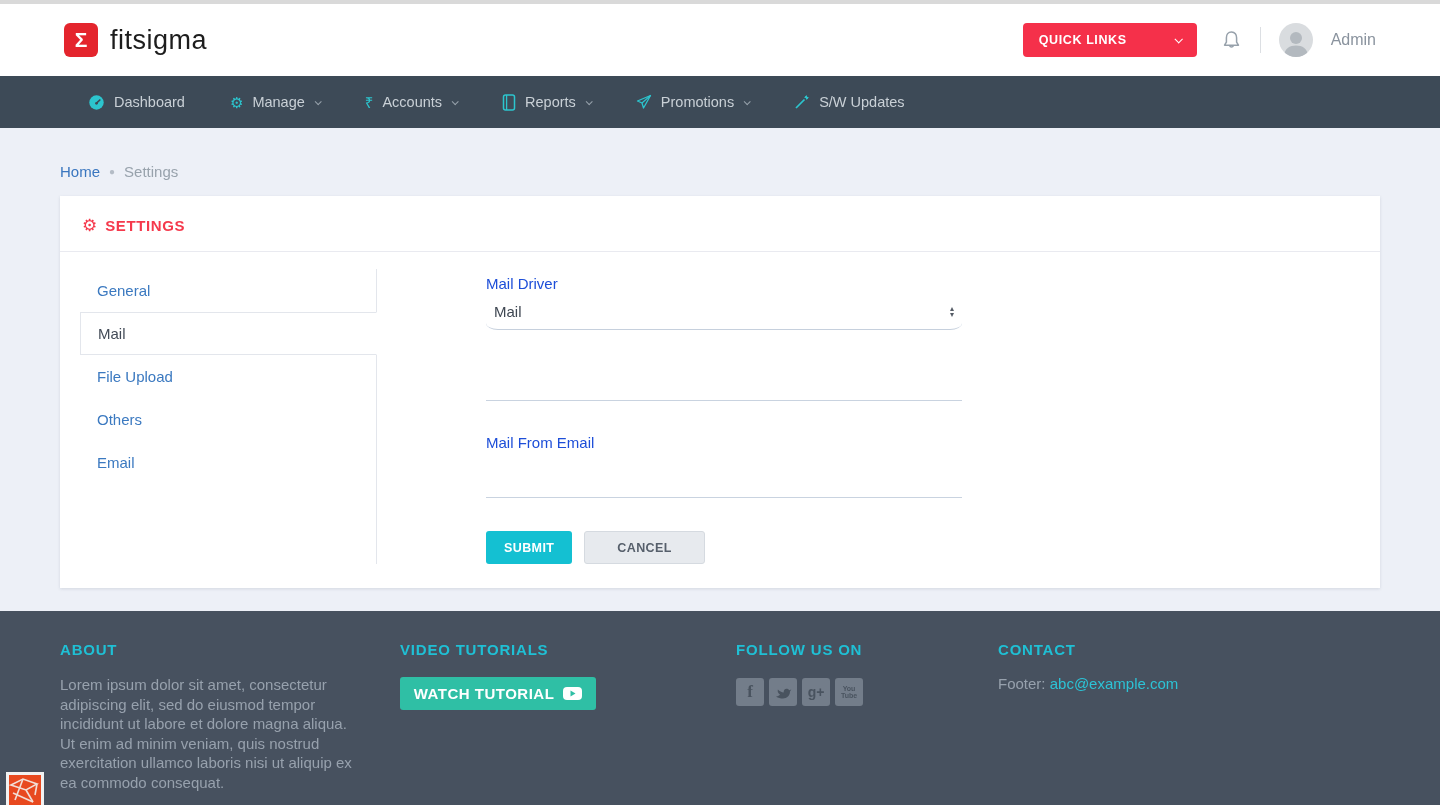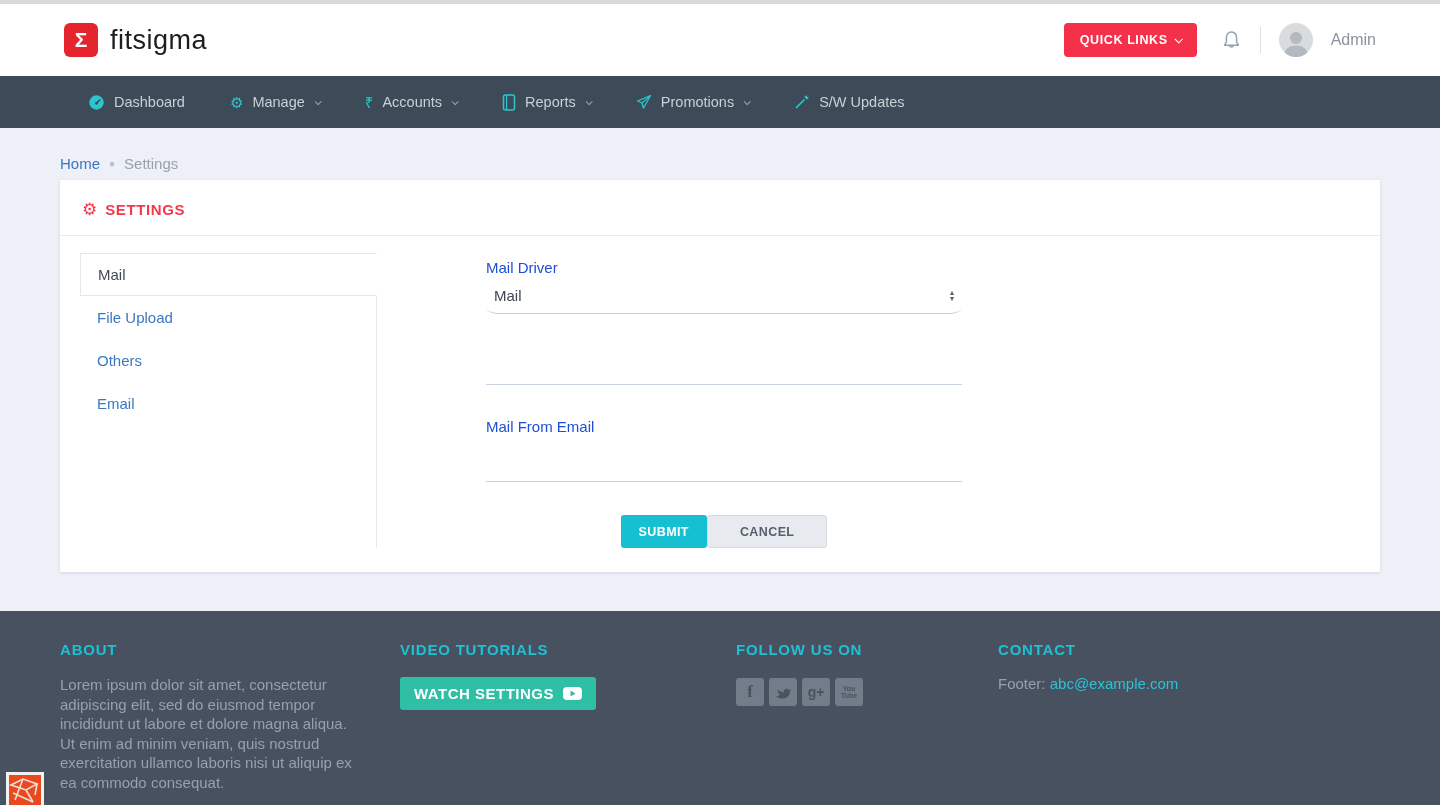--- a/index.html
+++ b/index.html
@@ -11,37 +11,37 @@
 
   
   .header { height:72px; background:#ffffff; display:flex; align-items:center; padding:0 64px; }
   .logo { display:flex; align-items:center; gap:12px; }
   .logo-box { width:34px; height:34px; background:#e4252d; border-radius:6px; color:#fff;
               display:flex; align-items:center; justify-content:center; font-size:21px; font-weight:bold; }
   .logo-text { font-size:27px; color:#1d1d1d; letter-spacing:.5px; font-weight:500; }
   .header-right { margin-left:auto; display:flex; align-items:center; gap:18px; }
   .quick-links-btn { background:#f5304a; color:#fff; border:none; border-radius:4px; height:34px;
                      padding:0 16px; font-size:12.5px; font-weight:bold; letter-spacing:.6px;
-                     display:flex; align-items:center; cursor:pointer; font-family:inherit; }
+                     display:flex; align-items:center; cursor:pointer; font-family:inherit;gap:41px; }
   .chev { display:inline-block; width:6px; height:6px; border-right:1.6px solid currentColor;
           border-bottom:1.6px solid currentColor; transform:rotate(45deg) translateY(-1px); margin-left:7px; }
   .bell-wrap { margin-left:6px; display:flex; align-items:center; }
   .header-divider { width:1px; height:26px; background:#dcdfe3; }
   .avatar { width:34px; height:34px; border-radius:50%; background:#d9dcdf; overflow:hidden;
             display:flex; align-items:flex-end; justify-content:center; }
   .admin-name { font-size:16px; color:#8a939e; }
 
   
   .navbar { height:52px; background:#3d4a57; display:flex; align-items:center; padding-left:88px; gap:45px; }
   .nav-item { display:flex; align-items:center; gap:9px; color:#c9d0d6; font-size:14.5px; cursor:pointer; }
   .nav-item .nav-ico { color:#2cc5ce; display:flex; align-items:center; font-size:15px; line-height:1; }
   .nav-item .chev { color:#97a1ab; width:5px; height:5px; margin-left:1px; }
 
   
-  .breadcrumb { padding:18px 0 0 60px; height:52px; display:flex; align-items:center; gap:9px; }
+  .breadcrumb { padding:18px 0 0 60px; height:68px; display:flex; align-items:center; gap:9px; }
   .crumb-home { color:#3a76bf; font-size:15px; text-decoration:none; cursor:pointer; }
   .crumb-dot { color:#b4bcc6; font-size:10px; }
   .crumb-current { color:#98a2ac; font-size:15px; }
 
   
   .card { margin:0 60px; background:#fff; height:392px; box-shadow:0 1px 3px rgba(60,70,90,.14); }
   .card-header { padding:21px 22px 17px; display:flex; align-items:center; gap:8px;
                  border-bottom:1px solid #e9eaf0; }
   .card-title { color:#f5394c; font-size:15px; font-weight:bold; letter-spacing:.6px; }
   .gear-red { color:#f5394c; font-size:17px; line-height:1; }
@@ -56,21 +56,21 @@
   .form-col { margin-left:109px; width:476px; padding-top:6px; }
   .form-group { margin-bottom:33px; }
   .form-label { font-size:15px; color:#1d4ed8; margin-bottom:9px; }
   .select-box { display:flex; align-items:center; justify-content:space-between;
                 padding:2px 8px 9px; border-bottom:1px solid #c6d0dd;
                 border-radius:0 0 12px 12px / 0 0 7px 7px; cursor:pointer; }
   .select-value { font-size:15px; color:#3f4752; }
   .sort-arrows { display:flex; flex-direction:column; color:#555c66; font-size:8px; line-height:5.5px; }
   .underline-input { width:100%; border:none; border-bottom:1px solid #c9d3e0; height:38px;
                      background:transparent; font-size:15px; color:#3f4752; outline:none; border-radius:0; }
-  .btn-row { display:flex; justify-content:center; gap:0; margin-top:1px; }
+  .btn-row { display:flex; gap:12px; margin-top:1px; }
   .btn-submit { background:#14c0d2; color:#fff; border:none; border-radius:3px; height:33px;
                 padding:0 18px; font-size:12.5px; font-weight:bold; letter-spacing:.4px; cursor:pointer; font-family:inherit; }
   .btn-cancel { background:#e7eaee; color:#565f6b; border:1px solid #d5dae0; border-radius:3px; height:33px;
                 padding:0 32px; font-size:12.5px; font-weight:bold; letter-spacing:.4px; cursor:pointer; font-family:inherit; }
 
   
   .footer { position:absolute; left:0; bottom:0; width:1440px; height:194px; background:#47515f; }
   .f-col { position:absolute; top:30px; }
   .f-about { left:60px; width:304px; }
   .f-video { left:400px; }
@@ -187,20 +187,21 @@
   <span class="crumb-current">Settings</span>
 </div>
 
 <div class="card">
   <div class="card-header">
     <span class="gear-red">⚙</span>
     <span class="card-title">SETTINGS</span>
   </div>
   <div class="card-body">
     <div class="tabs">
+      <div class="tab">General</div>
       <div class="tab active">Mail</div>
       <div class="tab">File Upload</div>
       <div class="tab">Others</div>
       <div class="tab">Email</div>
     </div>
     <div class="form-col">
       <div class="form-group">
         <div class="form-label">Mail Driver</div>
         <div class="select-box">
           <span class="select-value">Mail</span>
@@ -226,21 +227,21 @@
 </div>
 
 <div class="footer">
   <div class="f-col f-about">
     <div class="f-heading">ABOUT</div>
     <div class="f-text">Lorem ipsum dolor sit amet, consectetur adipiscing elit, sed do eiusmod tempor incididunt ut labore et dolore magna aliqua. Ut enim ad minim veniam, quis nostrud exercitation ullamco laboris nisi ut aliquip ex ea commodo consequat.</div>
   </div>
   <div class="f-col f-video">
     <div class="f-heading">VIDEO TUTORIALS</div>
     <button class="watch-btn">
-      <span>WATCH SETTINGS</span>
+      <span>WATCH TUTORIAL</span>
       <span style="display:flex;align-items:center">
         <svg width="19" height="13" viewBox="0 0 19 13">
             <rect width="19" height="13" rx="4" fill="#ffffff"></rect>
             <path d="M7.5 3.6 L12.5 6.5 L7.5 9.4 Z" fill="#2fbfa5"></path>
           </svg>
       </span>
     </button>
   </div>
   <div class="f-col f-follow">
     <div class="f-heading">FOLLOW US ON</div>

